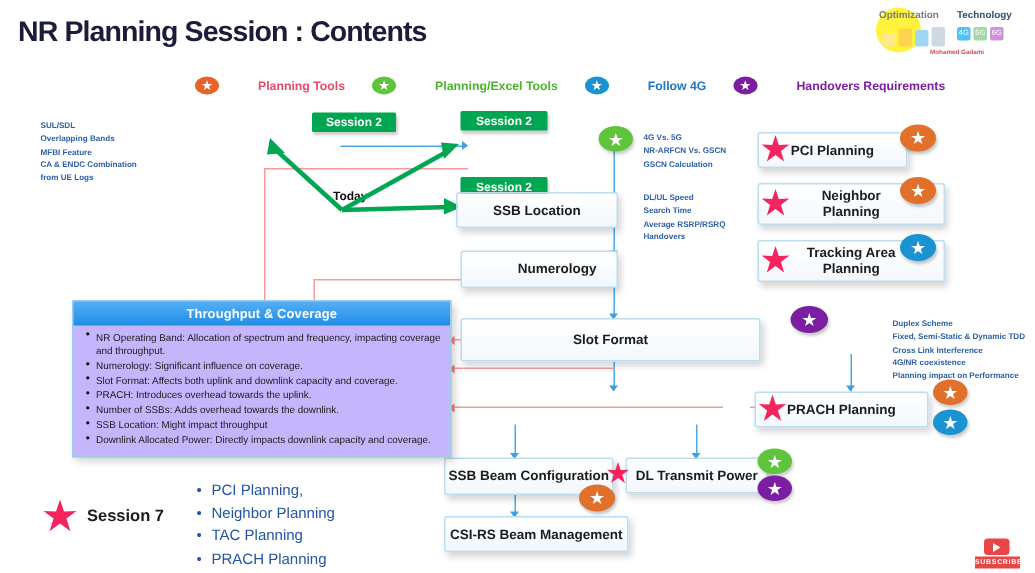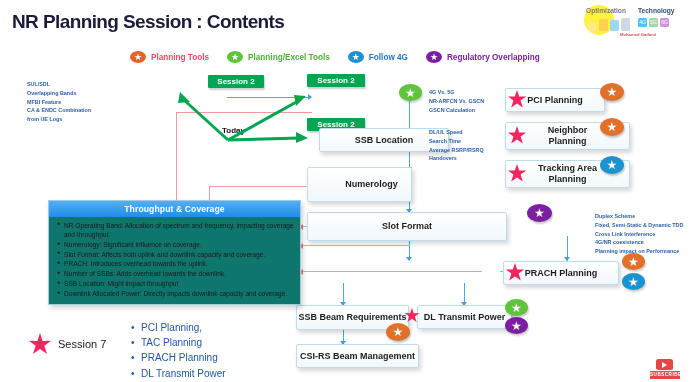--- a/index.html
+++ b/index.html
@@ -16,21 +16,21 @@
   
   #page-title {
     left: 12px; top: 11px;
     font-size: 19px; font-weight: bold;
     color: #1b1b3a; letter-spacing: -0.6px;
   }
 
   
   #legend { left: 130px; top: 51px; display:flex; gap:18px; align-items:center; }
   .legend-item { display:flex; align-items:center; gap:5px; }
-  .legend-label { font-size: 8.2px; font-weight: bold; }
+  .legend-label { font-size: 8.2px; font-weight: bold; margin-left: 21px; }
 
   
   .chip {
     width: 16px; height: 12px; border-radius: 50%;
     display:flex; align-items:center; justify-content:center;
     color:#fff; font-size: 9px; line-height:1;
     flex: 0 0 auto;
   }
 
   
@@ -61,41 +61,41 @@
     box-shadow: 1px 2px 2px rgba(0,0,0,.2);
   }
 
   
   .anno { font-size: 5.4px; color:#2c5fa8; line-height: 1.62; font-weight:600; }
 
   
   #tc-panel {
     left: 48px; top: 200px; width: 253px;
     border:1px solid #9ecbe8;
-    background:#0f766e;
+    background:#c4b5fd;
     box-shadow: 2px 3px 5px rgba(0,0,0,.18);
   }
   #tc-header {
     background: linear-gradient(#55aef4,#1f8de6);
     color:#fff; font-size:8.6px; font-weight:bold;
     text-align:center; padding: 2.5px 0 3px;
     letter-spacing: .1px;
   }
   #tc-list { padding: 4px 6px 5px 8px; }
   #tc-list li {
     list-style: none; position:relative;
     font-size: 6.6px; color:#1a1a1a; line-height:1.42;
     padding-left: 7px; margin-bottom: .5px;
   }
   #tc-list li:before {
     content:"\25CF"; position:absolute; left:0; top:-0.2px; font-size:5px; color:#111;
   }
 
   
-  #s7-label { font-size: 11px; font-weight:normal; color:#1a1a1a; }
+  #s7-label { font-size: 11px; font-weight:bold; color:#1a1a1a; }
   #s7-list li {
     list-style:none; position:relative; padding-left:10px;
     font-size: 10px; color:#2255a4; font-weight:normal; line-height: 1.52;
   }
   #s7-list li:before { content:"\2022"; position:absolute; left:0; color:#2255a4; }
 
   
   .ln { position:absolute; background:#f79a9a; }
   .lnb { position:absolute; background:#4aa8e8; }
   .arrow { position:absolute; width:0; height:0; }
@@ -142,21 +142,21 @@
     <div class="legend-item">
       <span class="chip" style="background:#5ec43b;">★</span>
       <span class="legend-label" style="color:#4cb32c;text-align:center;">Planning/Excel Tools</span>
     </div>
     <div class="legend-item">
       <span class="chip" style="background:#1b92d1;">★</span>
       <span class="legend-label" style="color:#2277c4;">Follow 4G</span>
     </div>
     <div class="legend-item">
       <span class="chip" style="background:#7b1fa2;">★</span>
-      <span class="legend-label" style="color:#7b1fa2;">Regulatory Overlapping</span>
+      <span class="legend-label" style="color:#7b1fa2;">Handovers Requirements</span>
     </div>
   </div>
 
   <div class="abs anno" style="left:27px;top:80px;width:90px;">
     <div>SUL/SDL</div>
     <div>Overlapping Bands</div>
     <div>MFBI Feature</div>
     <div>CA &amp; ENDC Combination</div>
     <div>from UE Logs</div>
   </div>
@@ -221,29 +221,29 @@
 
   <div class="sesstab abs" style="left:208px;top:75px;width:56px;height:13px;">Session 2</div>
 
 
   <div class="sesstab abs" style="left:307px;top:74px;width:58px;height:13px;">Session 2</div>
 
   <span class="chip abs" style="left:399px;top:84px;width:23px;height:17px;background:#5ec43b;font-size:12px;box-shadow:1px 2px 2px rgba(0,0,0,.2);">★</span>
 
   <div class="sesstab abs" style="left:307px;top:118px;width:58px;height:13px;">Session 2</div>
 
-  <div class="fbox abs" style="left:319px;top:128px;width:130px;height:24px;">SSB Location</div>
-
-  <div class="fbox abs" style="left:307px;top:167px;width:105px;height:35px;padding-left:24px;">Numerology</div>
+  <div class="fbox abs" style="left:304px;top:128px;width:108px;height:24px;">SSB Location</div>
+
+  <div class="fbox abs" style="left:307px;top:167px;width:105px;height:25px;padding-left:24px;">Numerology</div>
 
   <div class="fbox abs" style="left:307px;top:212px;width:200px;height:29px;">Slot Format</div>
   <span class="chip abs" style="left:527px;top:204px;width:25px;height:18px;background:#7b1fa2;font-size:12px;box-shadow:1px 2px 2px rgba(0,0,0,.22);">★</span>
 
 
-  <div class="fbox abs" style="left:296px;top:305px;width:113px;height:25px;">SSB Beam Requirements</div>
+  <div class="fbox abs" style="left:296px;top:305px;width:113px;height:25px;">SSB Beam Configuration</div>
   <span class="chip abs" style="left:386px;top:323px;width:24px;height:18px;background:#e0702a;font-size:12px;box-shadow:1px 2px 2px rgba(0,0,0,.22);">★</span>
 
   <div class="fbox abs" style="left:296px;top:344px;width:123px;height:24px;">CSI-RS Beam Management</div>
 
   <div class="fbox abs" style="left:417px;top:305px;width:95px;height:24px;">DL Transmit Power</div>
   <span class="pinkstar sm abs" style="left:404px;top:308px;"></span>
   <span class="chip abs" style="left:505px;top:299px;width:23px;height:17px;background:#5ec43b;font-size:12px;box-shadow:1px 2px 2px rgba(0,0,0,.2);">★</span>
   <span class="chip abs" style="left:505px;top:317px;width:23px;height:17px;background:#7b1fa2;font-size:12px;box-shadow:1px 2px 2px rgba(0,0,0,.2);">★</span>
 
   <div class="fbox abs" style="left:503px;top:261px;width:116px;height:24px;">PRACH Planning</div>
@@ -298,20 +298,21 @@
       <li>Number of SSBs: Adds overhead towards the downlink.</li>
       <li>SSB Location: Might impact throughput</li>
       <li>Downlink Allocated Power: Directly impacts downlink capacity and coverage.</li>
     </ul>
   </div>
 
   <span class="pinkstar abs" style="left:28px;top:333px;width:24px;height:24px;"></span>
   <div class="abs" id="s7-label" style="left:58px;top:338px;">Session 7</div>
   <ul class="abs" id="s7-list" style="left:131px;top:320px;">
     <li>PCI Planning,</li>
+    <li>Neighbor Planning</li>
     <li>TAC Planning</li>
     <li>PRACH Planning</li>
     <li>DL Transmit Power</li>
   </ul>
 
   <div class="abs" id="logo-sub">
     <div class="abs" style="left:12px;top:1px;width:17px;height:11px;background:#e84545;border-radius:2.5px;display:flex;align-items:center;justify-content:center;">
       <span style="width:0;height:0;border-left:5px solid #fff;border-top:3px solid transparent;border-bottom:3px solid transparent;"></span>
     </div>
     <div class="abs" style="left:6px;top:13px;width:30px;height:8px;background:#e84545;color:#fff;font-size:4.6px;font-weight:bold;letter-spacing:.5px;text-align:center;line-height:8px;">SUBSCRIBE</div>

